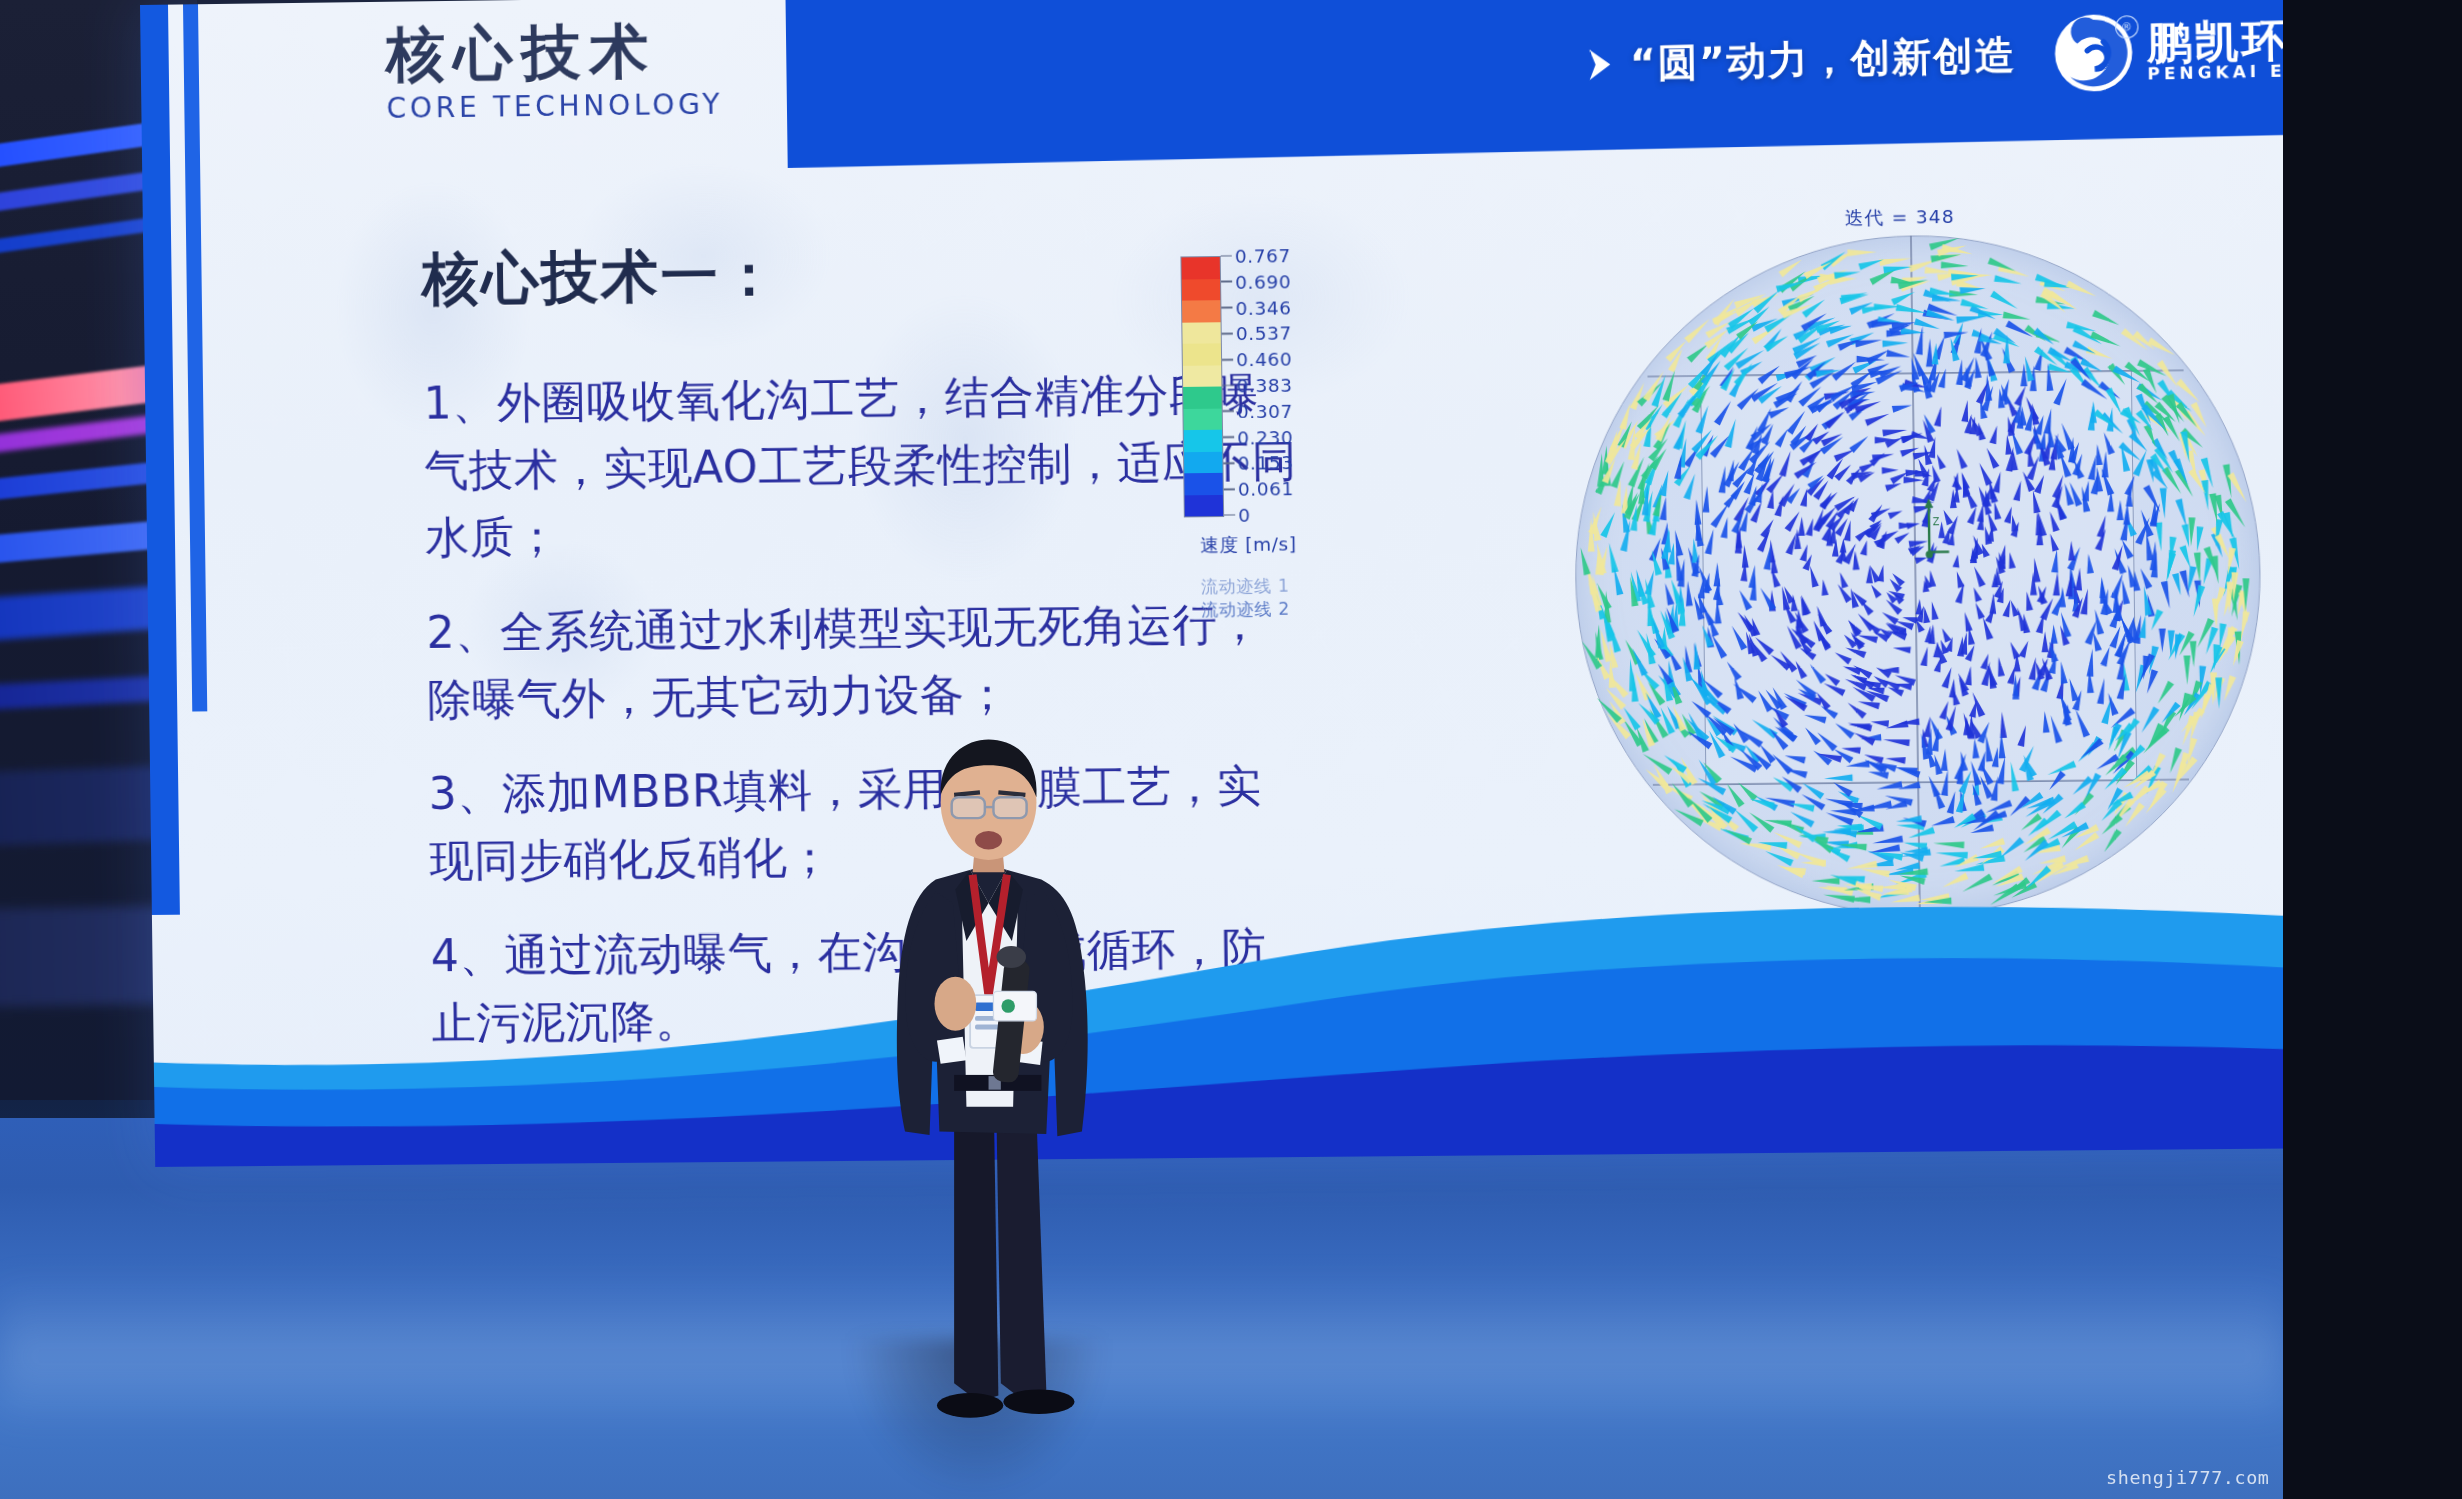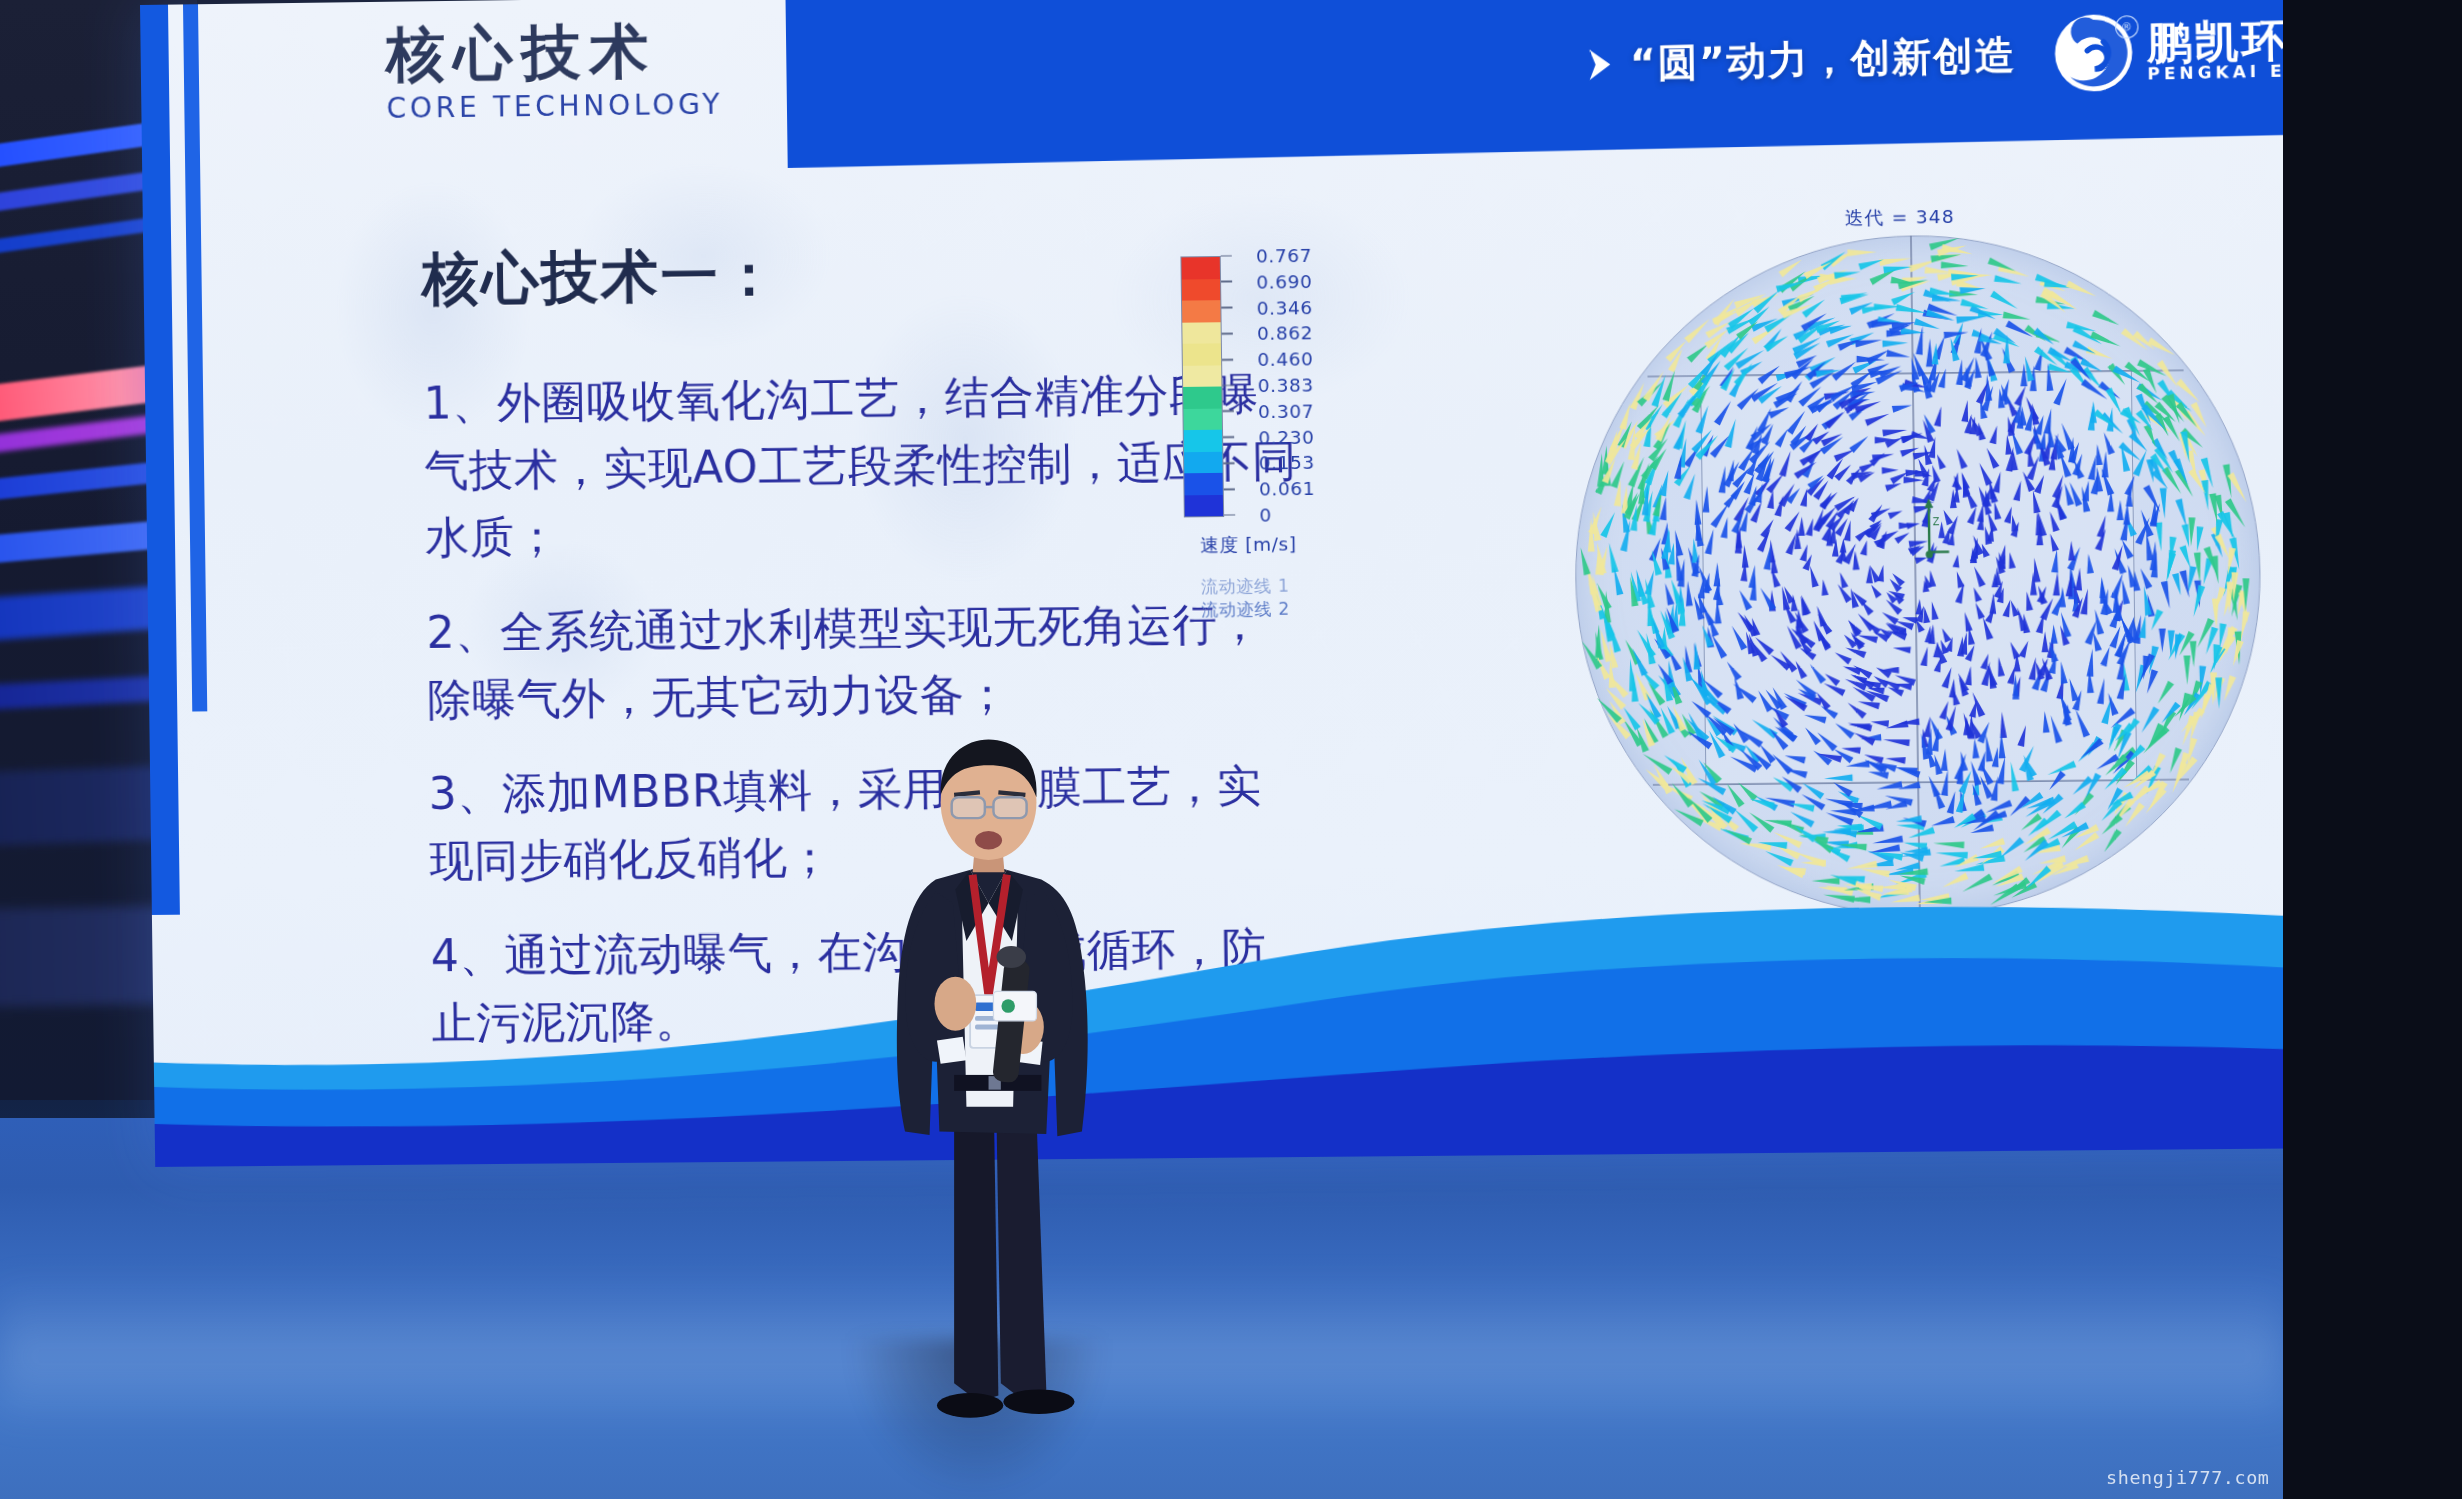--- a/index.html
+++ b/index.html
@@ -76,21 +76,21 @@
   .bullet{font-size:44px;line-height:1.52;color:#2a2fa0;letter-spacing:0.6px;margin-bottom:28px;
      text-shadow:0 0.6px 0 rgba(255,255,255,.55);}
 
   
   .cfd{position:absolute;left:996px;top:203px;width:1279px;height:774px;}
   .cbar-wrap{position:absolute;left:37px;top:61px;width:184px;}
   .cbar-row{display:flex;align-items:flex-start;}
   .cbar{width:38px;height:258px;border:1.2px solid #7e8aa8;display:flex;flex-direction:column;}
   .cbar div{flex:1;}
   .cticks{position:relative;margin-left:0;width:141px;height:258px;}
-  .ctick{position:absolute;left:0;display:flex;align-items:center;gap:24px;transform:translateY(-50%);text-align:right;}
+  .ctick{position:absolute;left:0;display:flex;align-items:center;gap:3px;transform:translateY(-50%);text-align:right;}
   .ctick i{display:block;width:11px;height:1.8px;background:#5f6b8a;}
   .ctick span{font-size:18.4px;color:#2740a8;letter-spacing:0.6px;}
   .cleg{margin-top:14.8px;margin-left:16px;}
   .cleg .unit{font-size:18.4px;color:#2740a8;letter-spacing:0.6px;}
   .cleg .tr1{margin-top:18.4px;font-size:17px;color:#8fa6d8;letter-spacing:0.6px;}
   .cleg .tr2{font-size:17px;color:#5f7ec8;letter-spacing:0.6px;}
   .iter{position:absolute;left:695px;top:18.4px;font-size:18.4px;color:#2740a8;letter-spacing:1.2px;}
 
   .tank{position:absolute;left:424px;top:49px;width:676px;height:676px;}
   .tank-circle{position:absolute;inset:0;border-radius:50%;
@@ -212,21 +212,21 @@
             <div class="ctick" style="top:10%">
                 <i></i>
                 <span>0.690</span>
               </div>
             <div class="ctick" style="top:20%">
                 <i></i>
                 <span>0.346</span>
               </div>
             <div class="ctick" style="top:30%">
                 <i></i>
-                <span>0.862</span>
+                <span>0.537</span>
               </div>
             <div class="ctick" style="top:40%">
                 <i></i>
                 <span>0.460</span>
               </div>
             <div class="ctick" style="top:50%">
                 <i></i>
                 <span>0.383</span>
               </div>
             <div class="ctick" style="top:60%">

